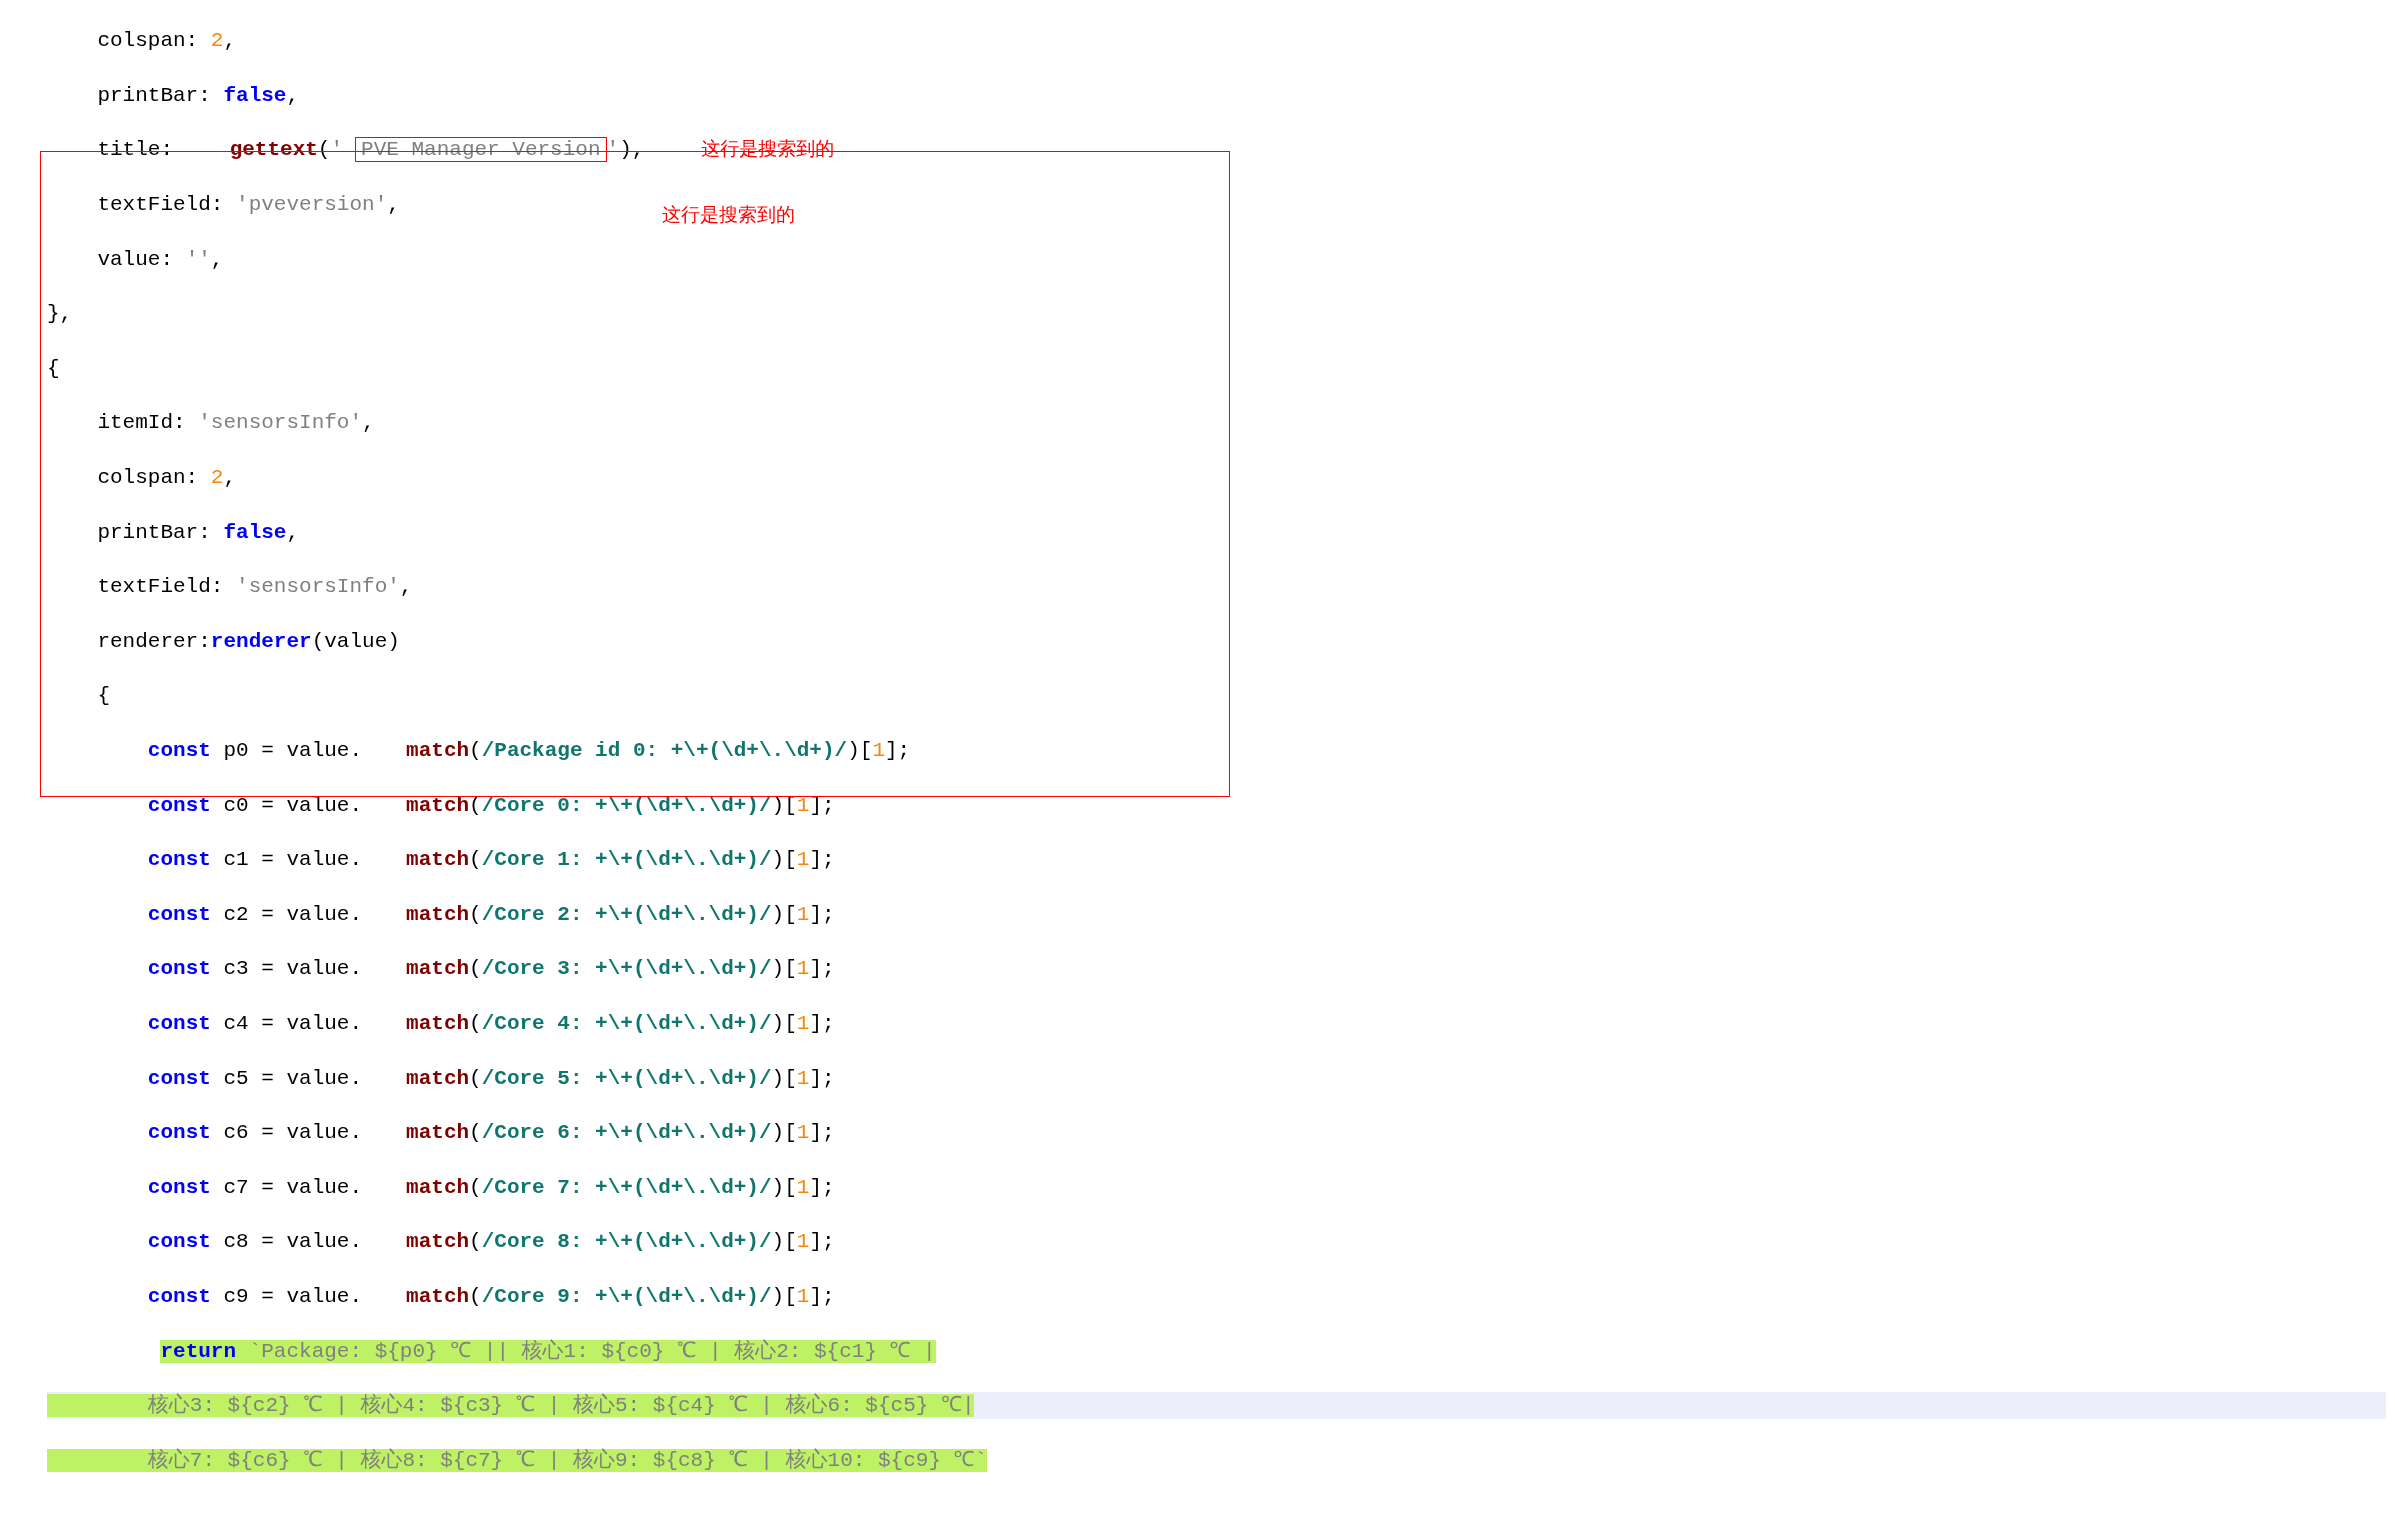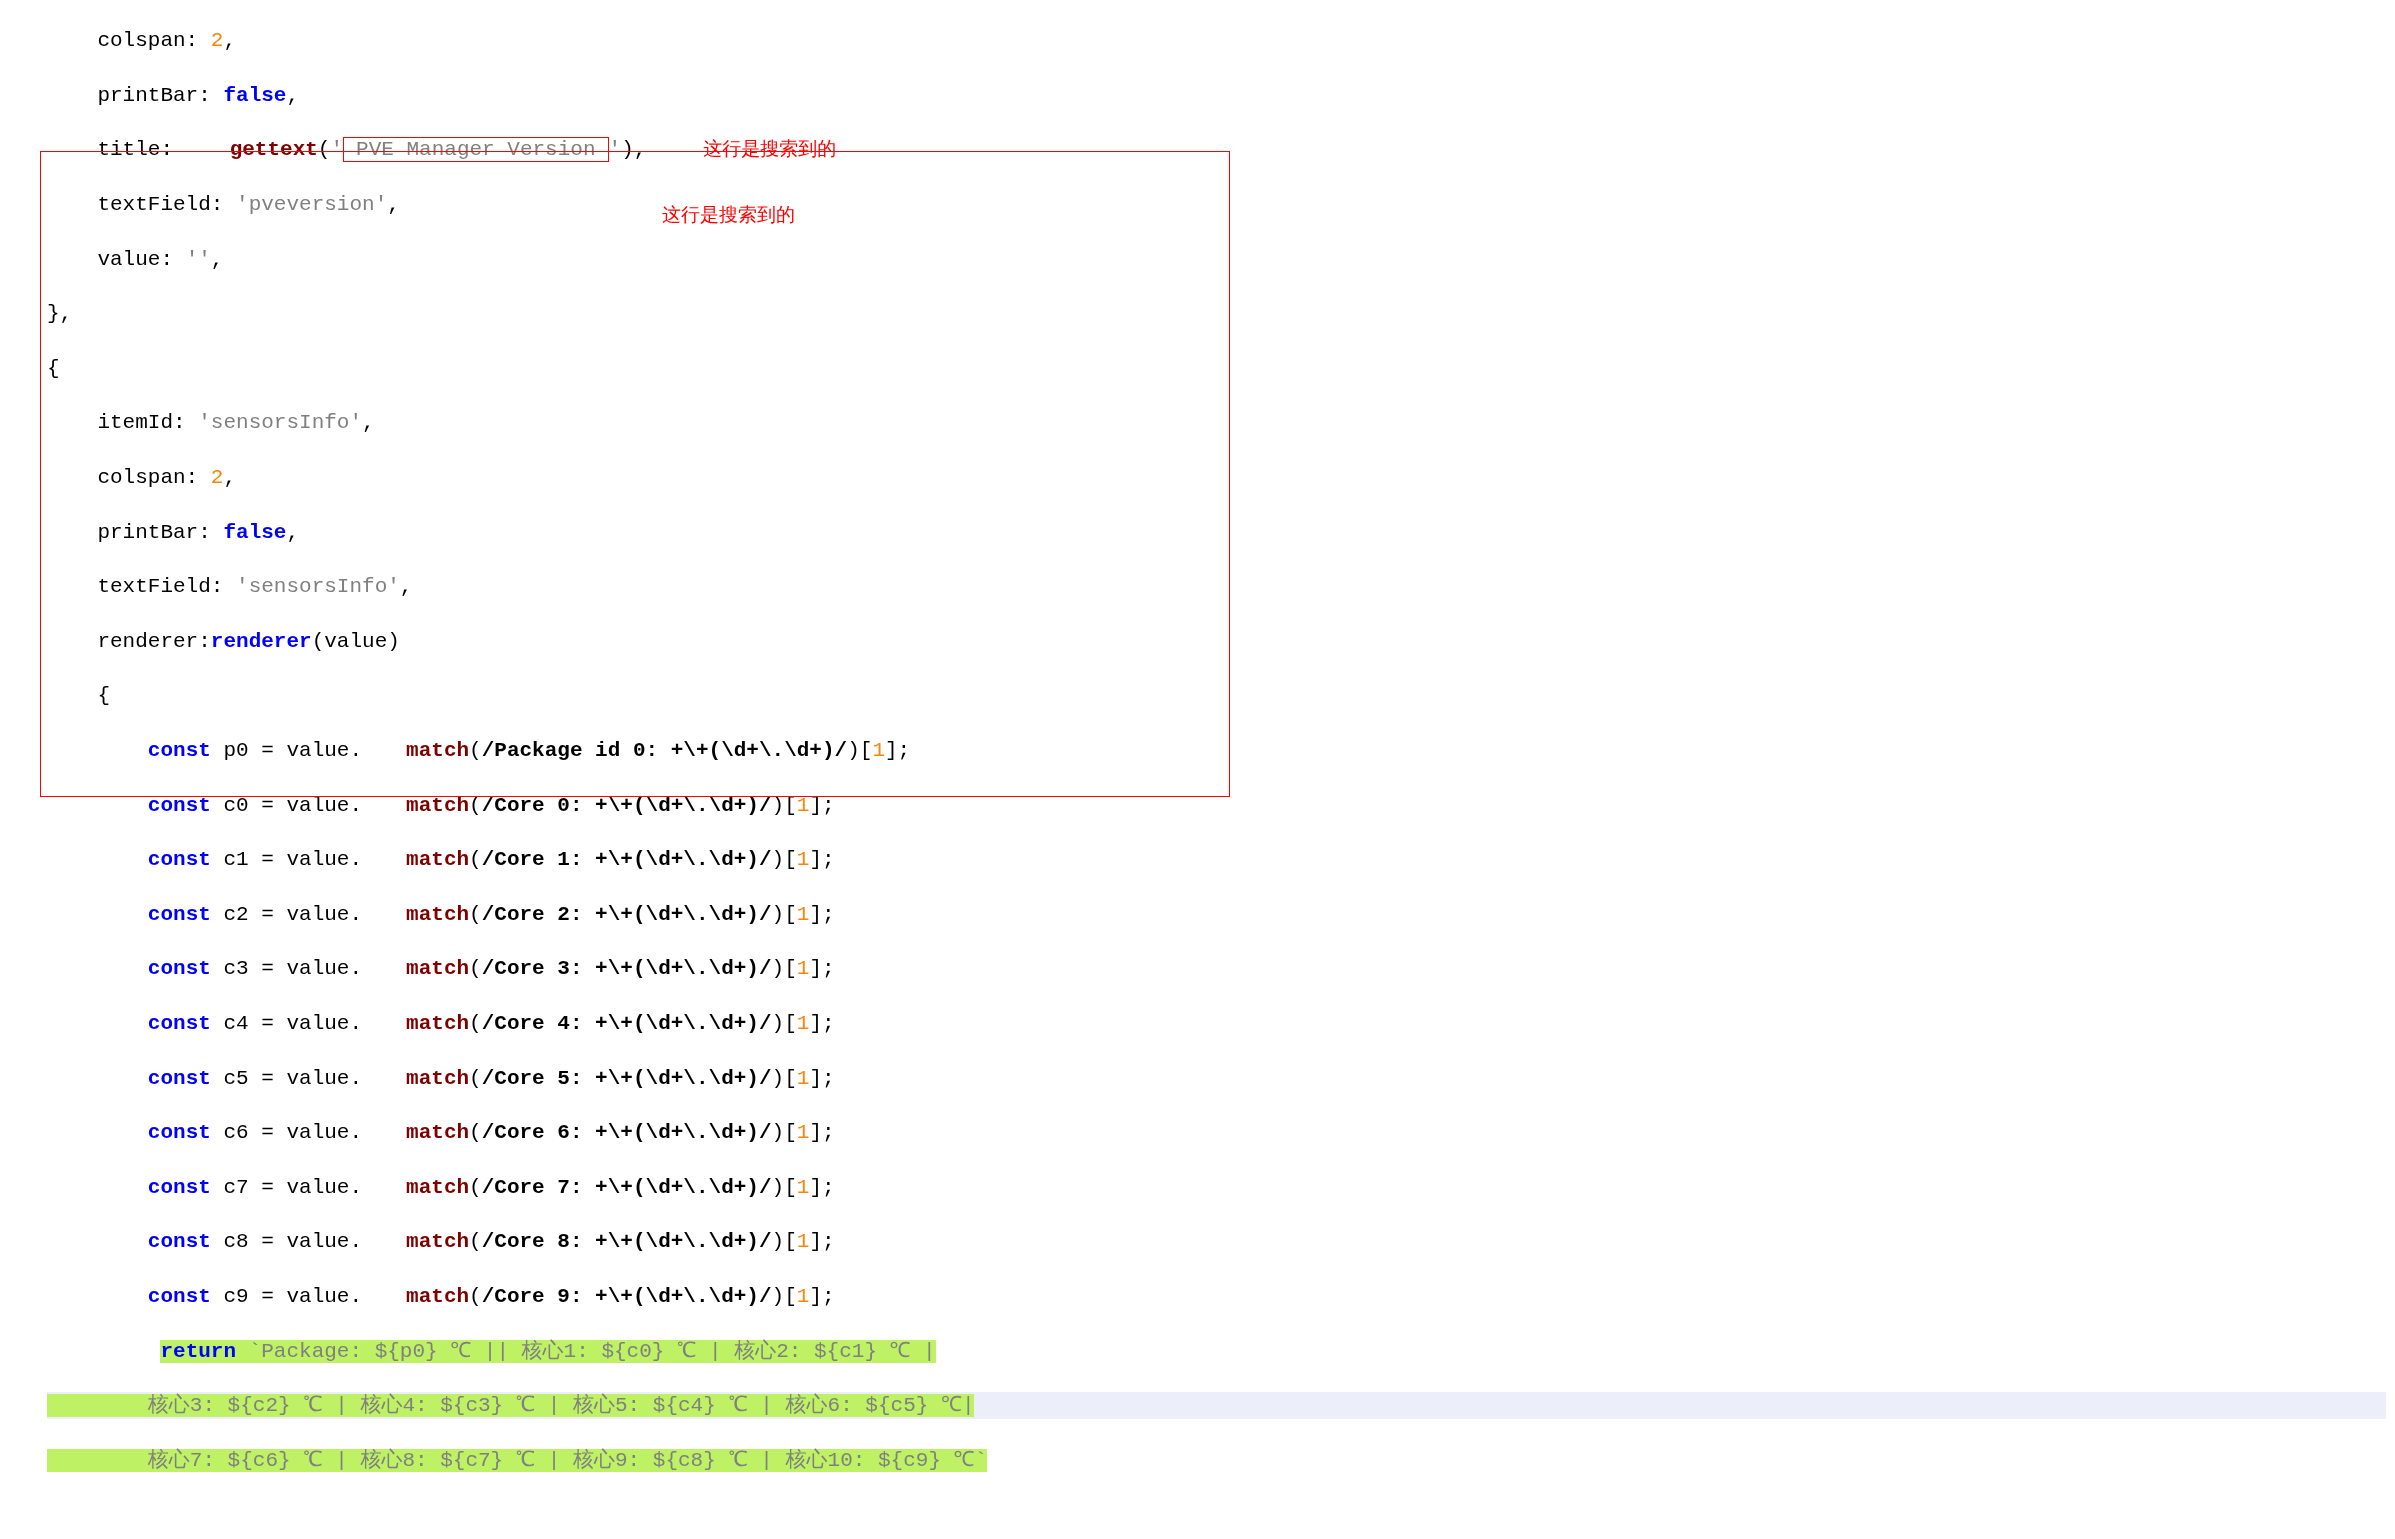--- a/index.html
+++ b/index.html
@@ -15,25 +15,26 @@
     padding: 0 9.5px 9.5px 47px;
     white-space: pre;
     position: relative;
   }
   .line { display: block; }
   .kw      { color: #0000ff; font-weight: bold; }
   .func    { color: #800000; font-weight: bold; margin-left: 44px; }
   .funcdef { color: #0000ff; font-weight: bold; }
   .num     { color: #f7860a; }
   .str     { color: #808080; }
-  .regex   { color: #000000; font-weight: bold; }
+  .regex   { color: #0f766e; font-weight: bold; }
   .idxnum  { color: #f7860a; }
   .hl-box1 {
     border: 1.9px solid #ff0000;
-    padding: 0 12px;
+    padding: 0 5px;
+    margin-left: 12px;
   }
   .note1 {
     color: #ff0000;
     font-family: Liberation Serif, serif;
     font-size: 19px;
     display: inline-block;
     margin-left: 57px;
   }
   .note2 {
     color: #ff0000;

